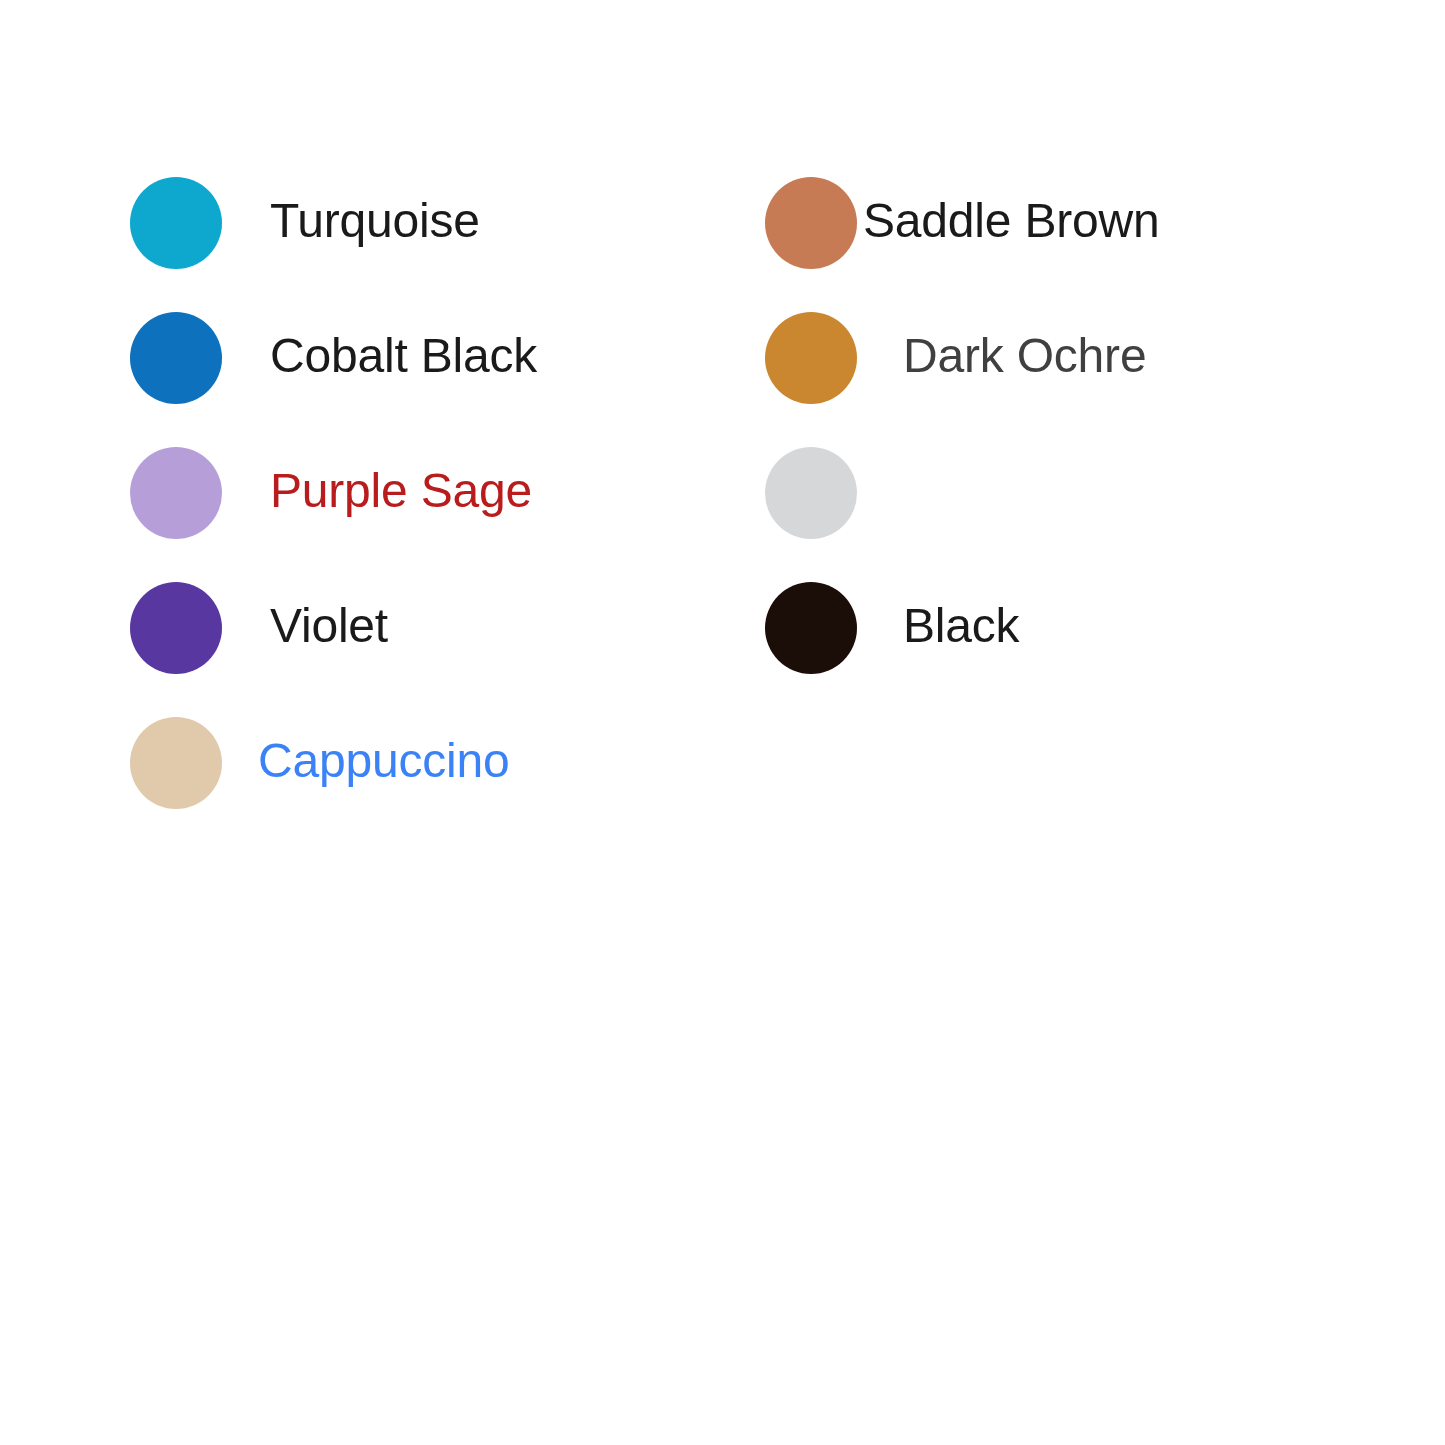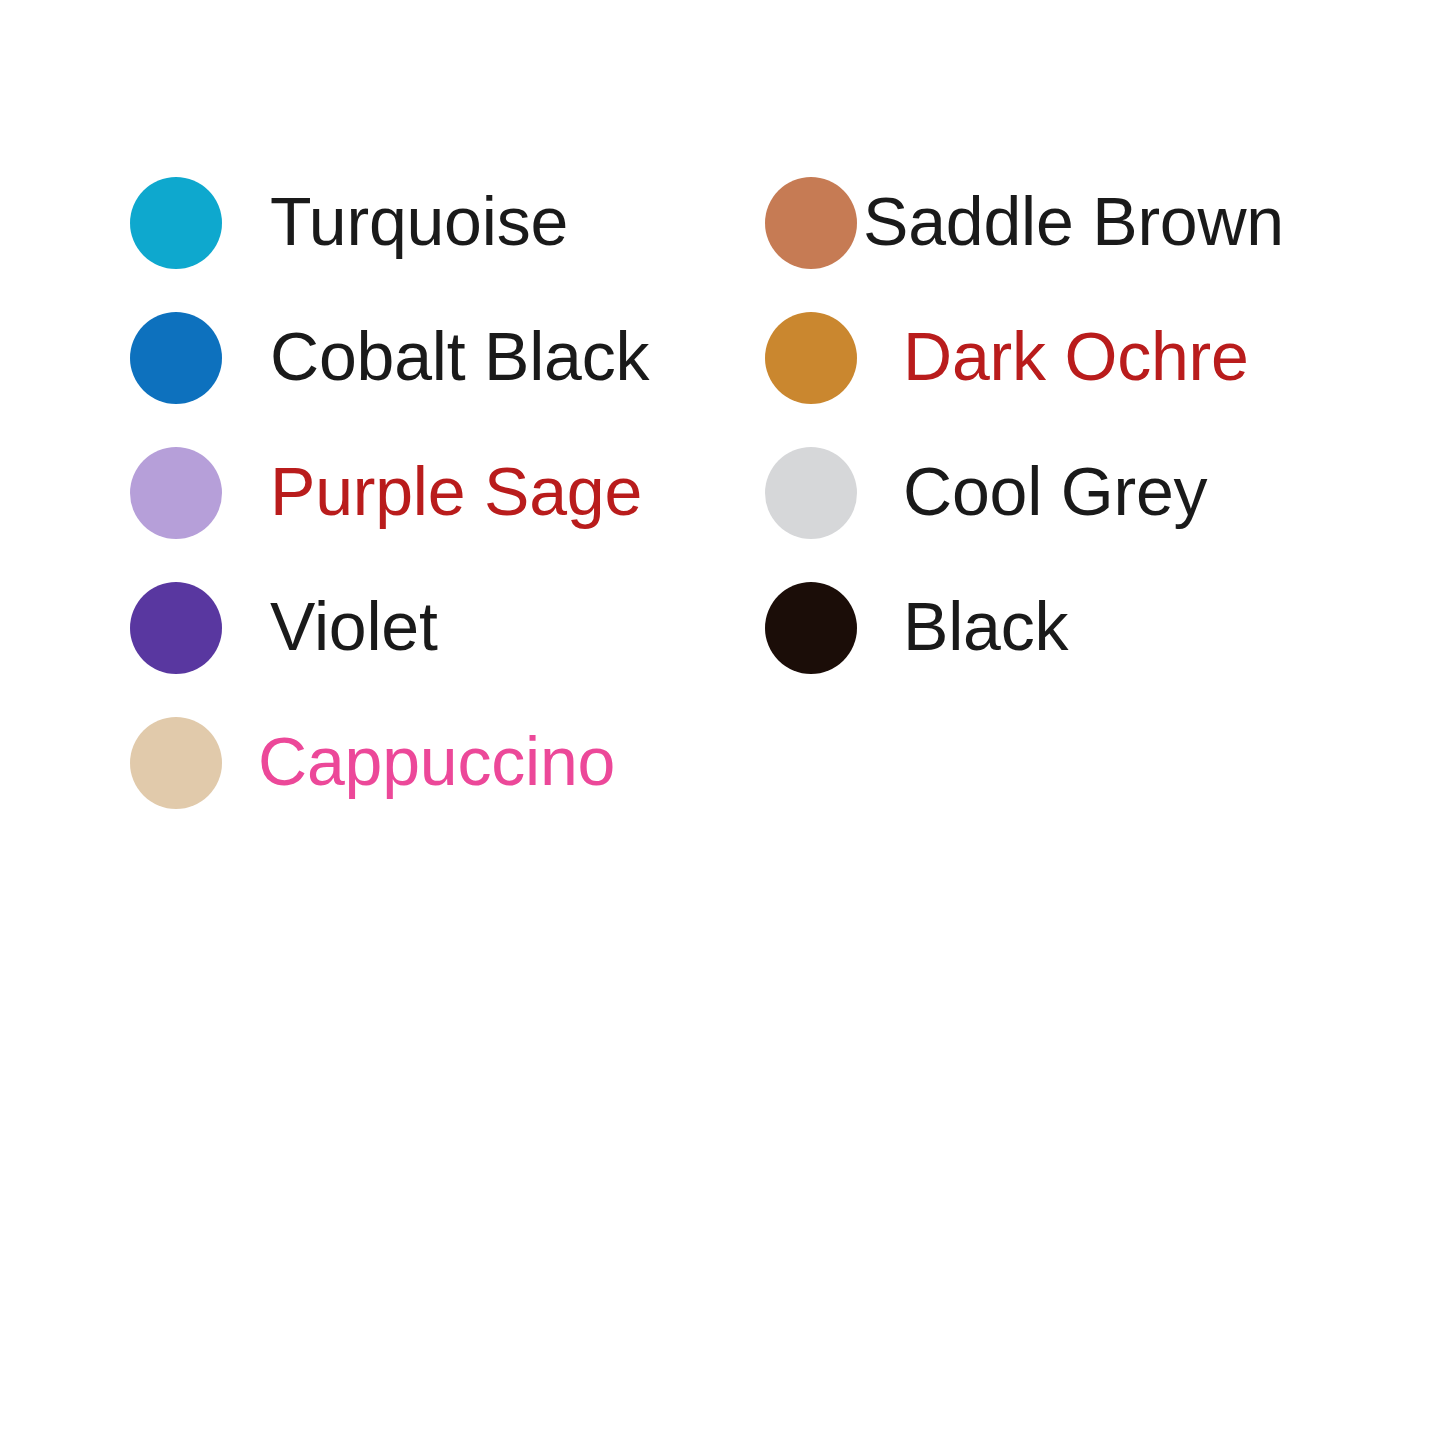--- a/index.html
+++ b/index.html
@@ -44,21 +44,21 @@
     flex: 0 0 92px;
     box-sizing: border-box;
     background: #ffffff;
   }
   .swatch.outlined {
     background: #ffffff;
     border: 5px solid #17100c;
   }
 
   .swatch-label {
-    font-size: 68px;
+    font-size: 48px;
     font-weight: 300;
     line-height: 1;
     color: #1a1a1a;
     white-space: nowrap;
     letter-spacing: -0.2px;
     margin-left: 48px;
     padding-bottom: 4px;
   }
   .col-right .swatch-label {
     margin-left: 46px;
@@ -86,40 +86,39 @@
       <span class="swatch-label" style="color: #b91c1c;">Purple Sage</span>
     </div>
 
     <div class="legend-item">
       <span class="swatch" style="background: rgb(89, 55, 160);"></span>
       <span class="swatch-label" style="color: rgb(26, 26, 26);">Violet</span>
     </div>
 
     <div class="legend-item">
       <span class="swatch" style="background: rgb(225, 202, 171);"></span>
-      <span class="swatch-label" style="color: #ec4899; margin-left: 36px;">Cappuccino</span>
+      <span class="swatch-label" style="color: #3b82f6; margin-left: 36px;">Cappuccino</span>
     </div>
 
   </div>
 
   <div class="legend-column col-right">
 
     <div class="legend-item">
       <span class="swatch" style="background: rgb(198, 123, 84);"></span>
       <span class="swatch-label" style="color: rgb(26, 26, 26); margin-left: 6px;">Saddle Brown</span>
     </div>
 
     <div class="legend-item">
       <span class="swatch" style="background: rgb(202, 135, 47);"></span>
-      <span class="swatch-label" style="color: #b91c1c;">Dark Ochre</span>
+      <span class="swatch-label" style="color: #404040;">Dark Ochre</span>
     </div>
 
     <div class="legend-item">
       <span class="swatch" style="background: rgb(214, 215, 217);"></span>
-      <span class="swatch-label" style="color: rgb(26, 26, 26);">Cool Grey</span>
     </div>
 
     <div class="legend-item">
       <span class="swatch" style="background: rgb(27, 13, 8);"></span>
       <span class="swatch-label" style="color: rgb(26, 26, 26);">Black</span>
     </div>
 
 
   </div>
 

